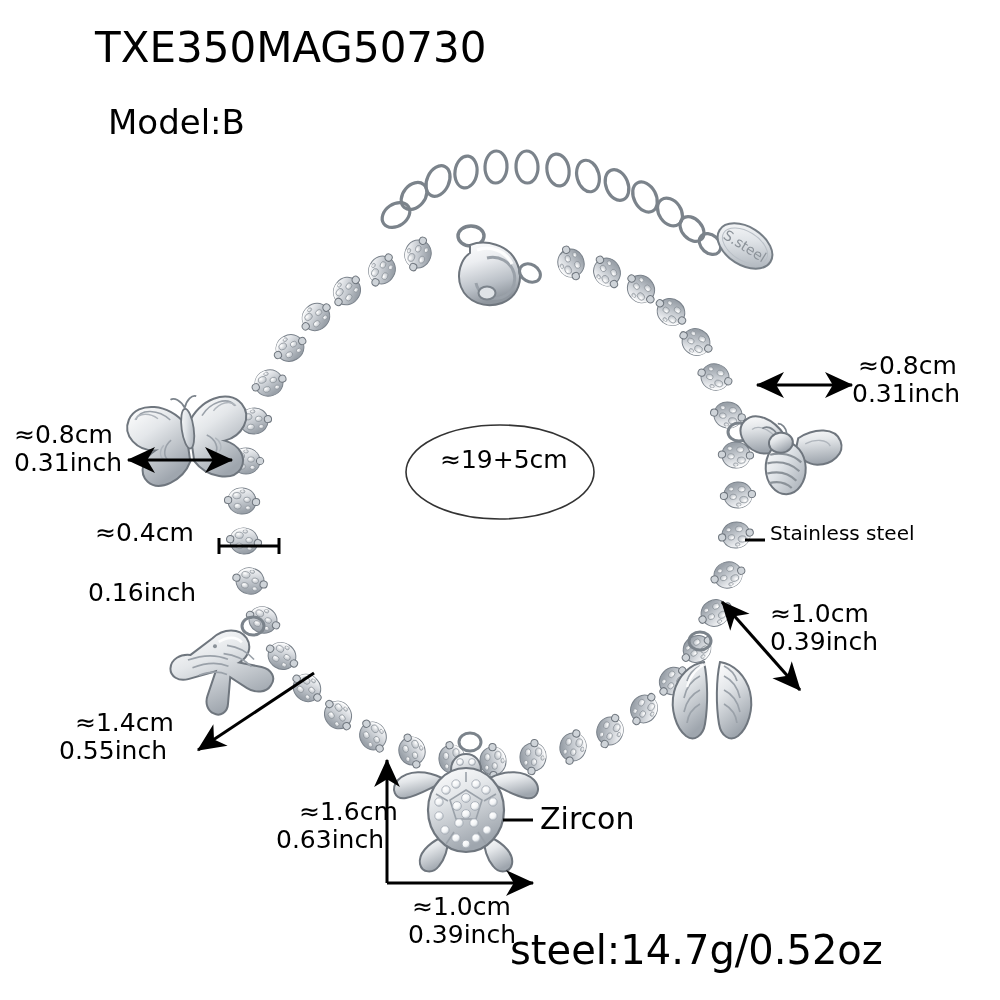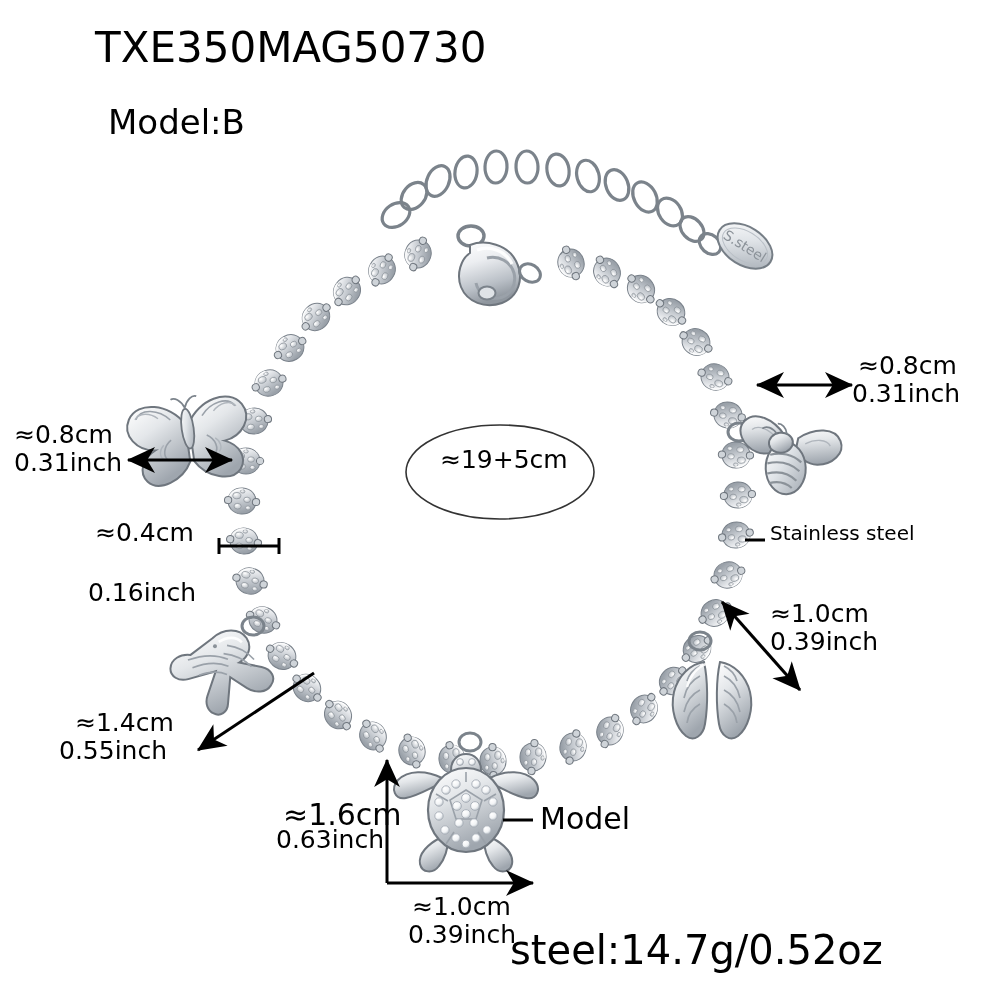--- a/index.html
+++ b/index.html
@@ -20,21 +20,21 @@
   #a1i{left:14px;top:449px;font-size:25px;}
   #a2c{left:95px;top:519px;font-size:25px;}
   #a2i{left:88px;top:547px;font-size:25px;margin-top:32px;}
   #a3c{left:75px;top:709px;font-size:25px;}
   #a3i{left:59px;top:737px;font-size:25px;}
   #a4c{left:858px;top:352px;font-size:25px;}
   #a4i{left:852px;top:380px;font-size:25px;}
   #a5{left:770px;top:522px;font-size:20px;}
   #a6c{left:770px;top:600px;font-size:25px;}
   #a6i{left:770px;top:628px;font-size:25px;}
-  #a7c{left:283px;top:798px;font-size:30px;}
+  #a7c{left:299px;top:798px;font-size:25px;}
   #a7i{left:276px;top:826px;font-size:25px;}
   #a8c{left:412px;top:893px;font-size:25px;}
   #a8i{left:408px;top:921px;font-size:25px;}
   #a9{left:540px;top:802px;font-size:30px;}
   svg{position:absolute;left:0;top:0;}
   #art{z-index:1;}
   #anno{z-index:3;}
   .lbl{z-index:4;}
 </style>
 </head>
@@ -312,14 +312,14 @@
 
   <div class="lbl" id="a6c">≈1.0cm</div>
   <div class="lbl" id="a6i">0.39inch</div>
 
   <div class="lbl" id="a7c">≈1.6cm</div>
   <div class="lbl" id="a7i">0.63inch</div>
 
   <div class="lbl" id="a8c">≈1.0cm</div>
   <div class="lbl" id="a8i">0.39inch</div>
 
-  <div class="lbl" id="a9">Model</div>
+  <div class="lbl" id="a9">Zircon</div>
 </div>
 
 </body></html>

